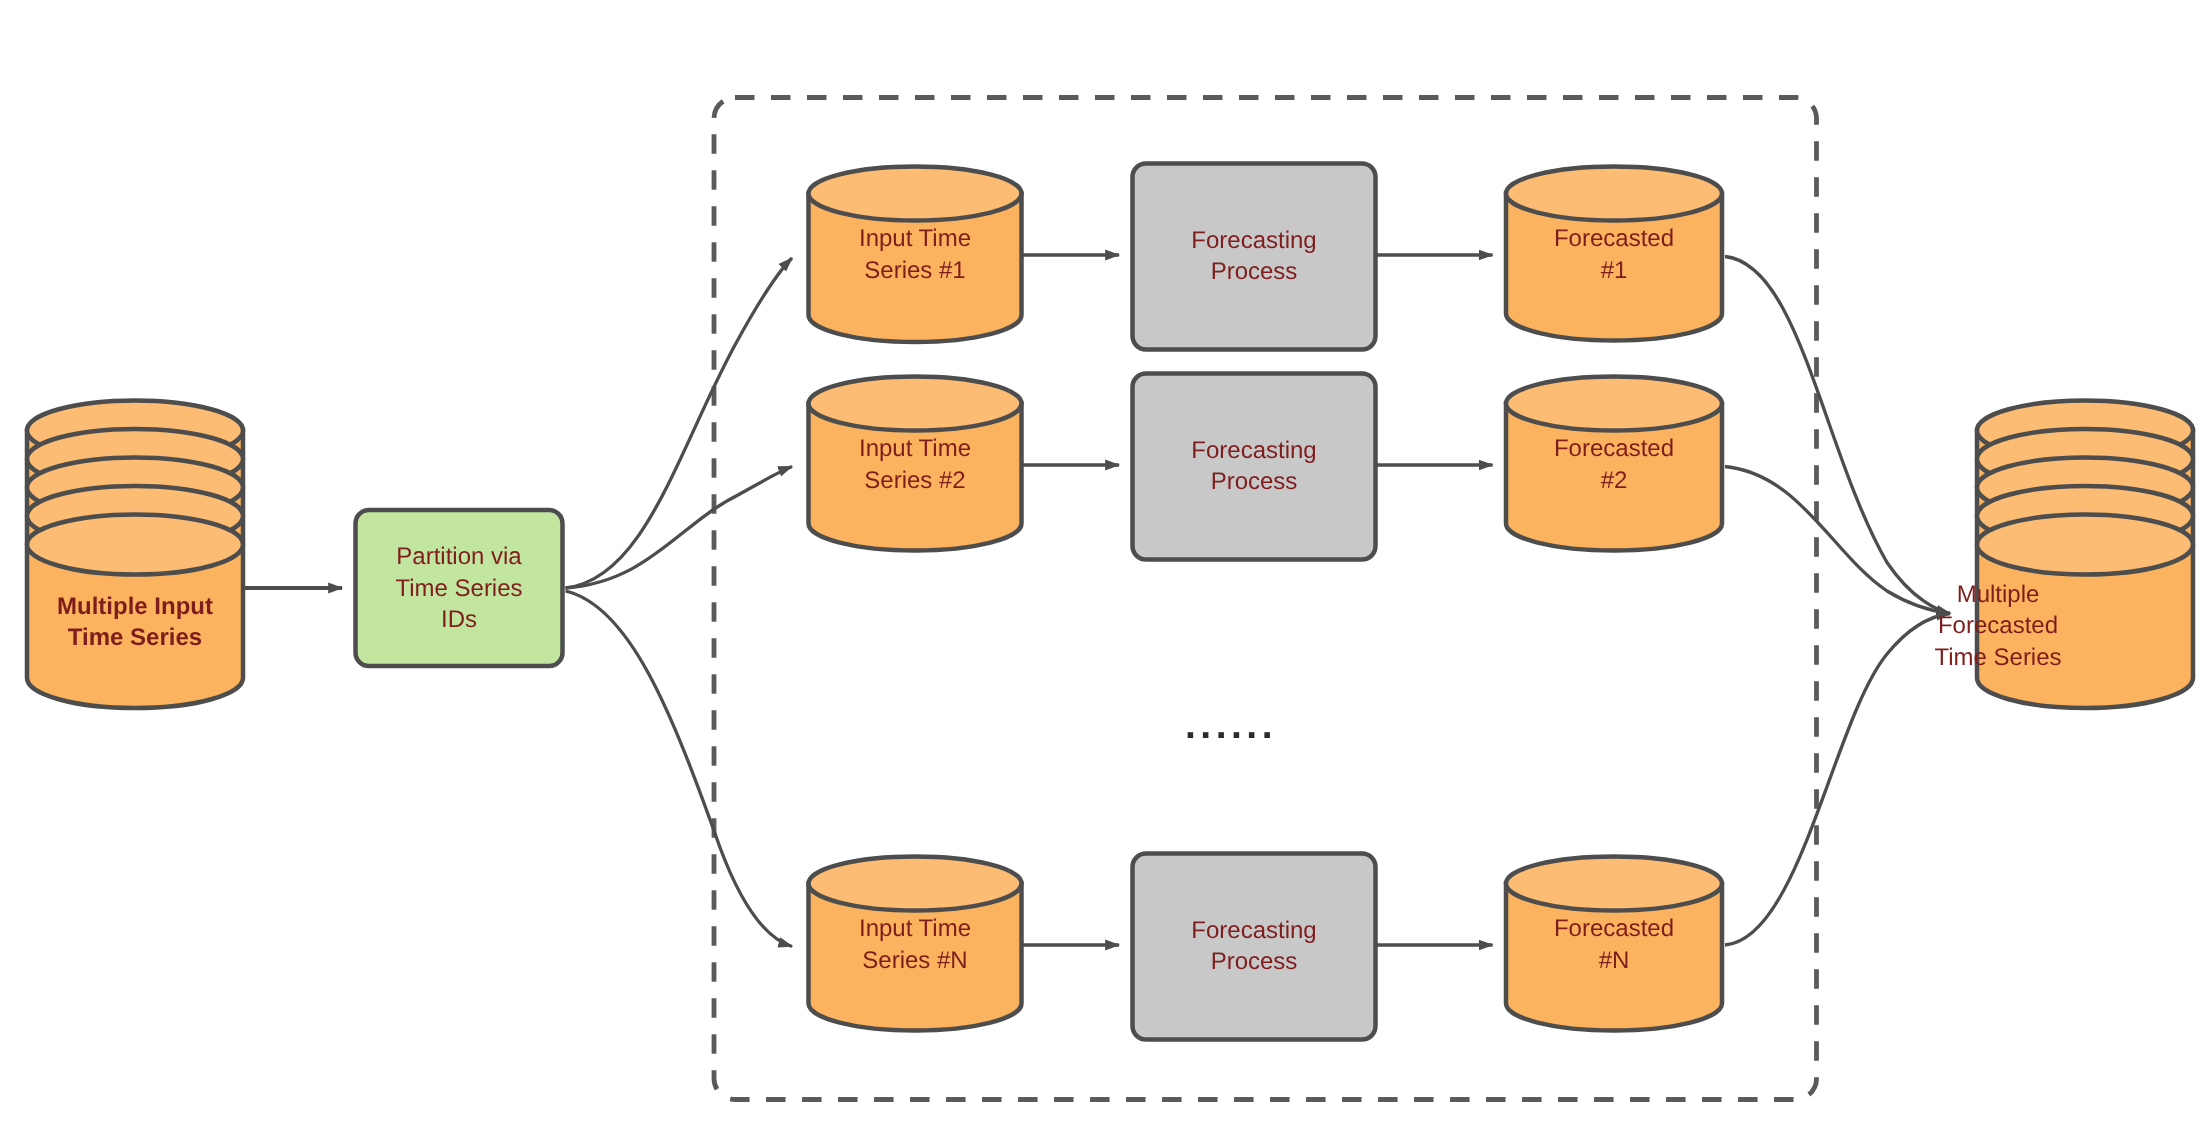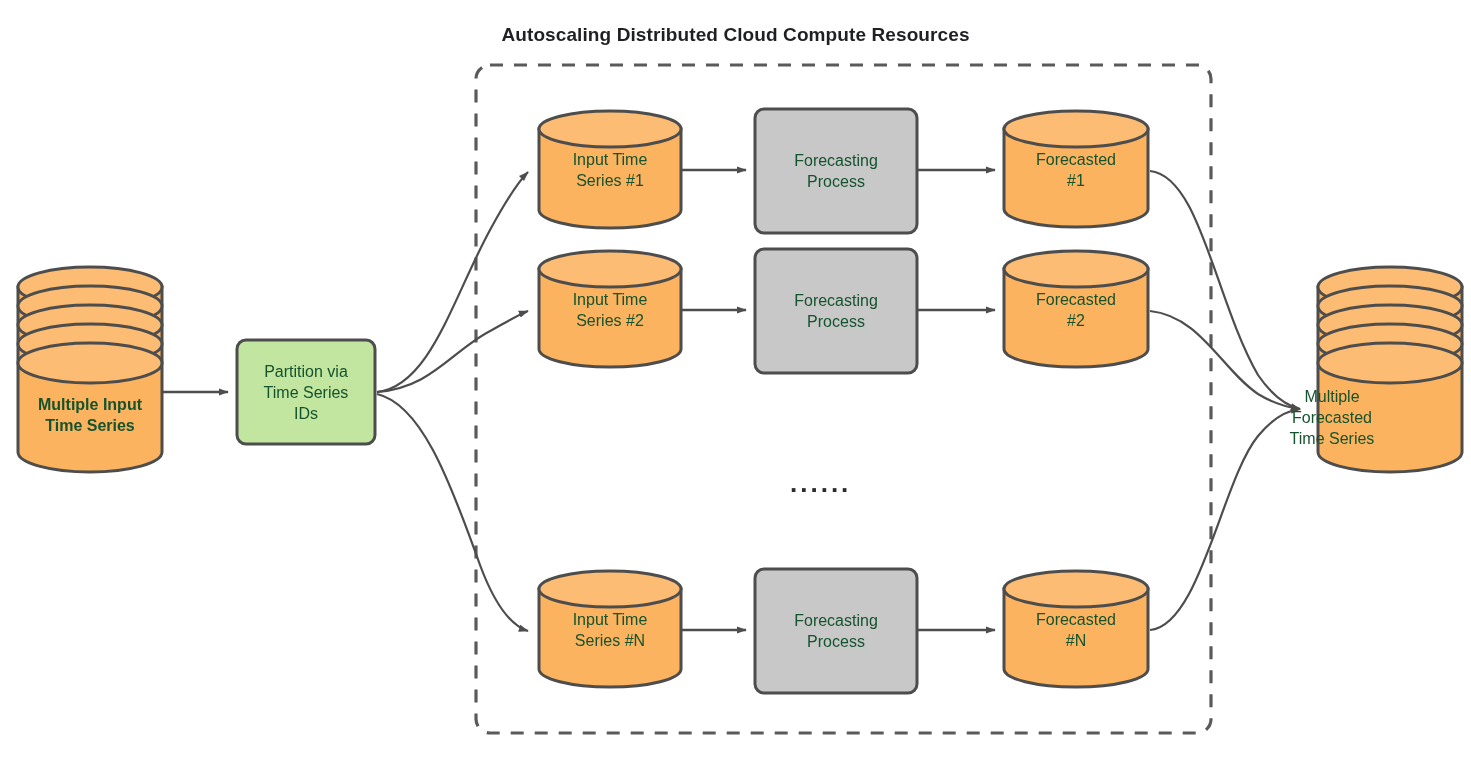--- a/index.html
+++ b/index.html
@@ -4,38 +4,37 @@
 <style>
   html,body{margin:0;padding:0;background:#ffffff;}
   body{
     font-family:"Liberation Sans","DejaVu Sans",sans-serif;
     width:1471px;height:761px;overflow:hidden;position:relative;
   }
   #stage{position:relative;width:1471px;height:761px;}
   svg.layer{position:absolute;left:0;top:0;width:1471px;height:761px;}
   .node-text{
     position:absolute;display:flex;align-items:center;justify-content:center;
-    text-align:center;color:#14532d;font-size:16px;line-height:21px;
+    text-align:center;color:#7f1d1d;font-size:16px;line-height:21px;
     pointer-events:none;white-space:pre-line;
   }
   .title{
     position:absolute;left:0;top:24px;width:1471px;text-align:center;
     font-size:19px;font-weight:bold;color:#1f2023;letter-spacing:.1px;
   }
   .dots{
     position:absolute;font-size:26px;font-weight:bold;color:#2b2b2b;
     letter-spacing:3px;line-height:1;
   }
 </style>
 </head>
 <body>
 
 <div id="stage">
 
-  <div class="title">Autoscaling Distributed Cloud Compute Resources</div>
 
   <svg class="layer" viewBox="0 0 1471 761">
     <defs>
       <marker id="arrow" markerWidth="11" markerHeight="11" refX="9.2" refY="4" orient="auto" markerUnits="userSpaceOnUse">
         <path d="M0,0.4 L10,4 L0,7.6 z" fill="#4d4d4d"></path>
       </marker>
     </defs>
 
     <rect x="476" y="65" width="735" height="668" rx="14" ry="14" fill="none" stroke="#5a5a5a" stroke-width="3.2" stroke-dasharray="13 11"></rect>
 

